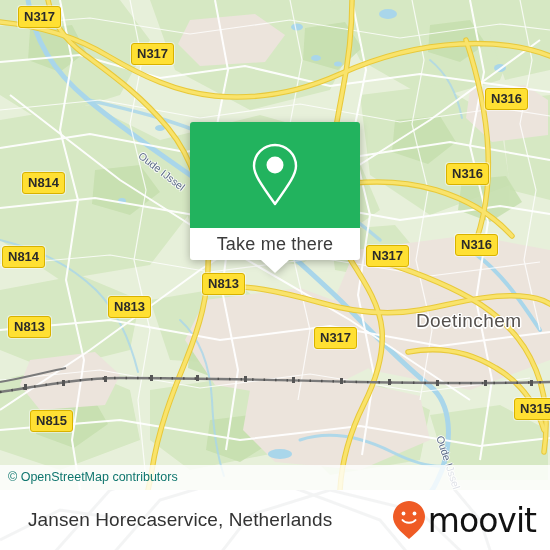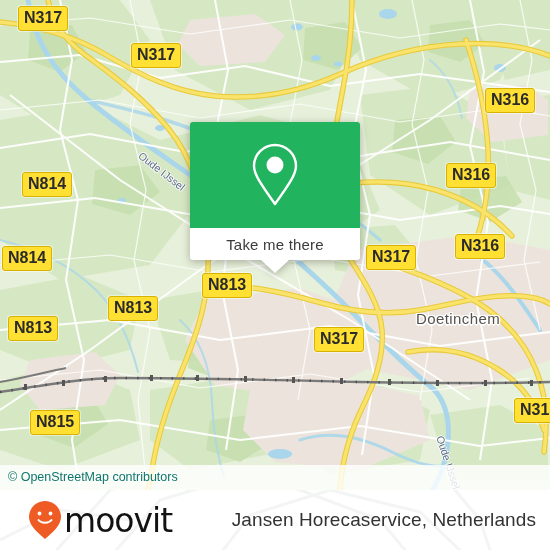--- a/index.html
+++ b/index.html
@@ -15,35 +15,35 @@
   #map svg{position:absolute;left:0;top:0;}
 
   .maplabel{
     position:absolute;
     font-family:"Liberation Sans", sans-serif;
     pointer-events:none;
     white-space:nowrap;
   }
   
   .placename{
-    font-size:15px;color:#55514e;letter-spacing:.4px;
+    font-size:19px;color:#55514e;letter-spacing:.4px;
     text-shadow:
       1.5px 0 0 rgba(255,255,255,.95),-1.5px 0 0 rgba(255,255,255,.95),
       0 1.5px 0 rgba(255,255,255,.95),0 -1.5px 0 rgba(255,255,255,.95),
       1px 1px 0 rgba(255,255,255,.95),-1px -1px 0 rgba(255,255,255,.95),
       1px -1px 0 rgba(255,255,255,.95),-1px 1px 0 rgba(255,255,255,.95);
   }
   
   .shield{
     position:absolute;
     background:#ffe033;
     border:1.5px solid #d8b200;
     border-radius:3px;
     color:#2b2b2b;
-    font-size:16px;
+    font-size:13px;
     font-weight:bold;
     line-height:1;
     padding:3px 5px 4px 5px;
     letter-spacing:0px;
     box-shadow:0 0 0 1px rgba(255,255,255,.45);
   }
   
   .waterlbl{
     position:absolute;
     font-size:10.5px;
@@ -72,21 +72,21 @@
   #card-top{
     background:#22b35e;
     height:106px;border-radius:3px 3px 0 0;
     display:flex;align-items:center;justify-content:center;
   }
   #card-bottom{
     background:#ffffff;height:32px;border-radius:0 0 3px 3px;
     display:flex;align-items:center;justify-content:center;
     position:relative;
   }
-  #card-label{font-size:15px;color:#3b3b3b;letter-spacing:.2px;}
+  #card-label{font-size:18px;color:#3b3b3b;letter-spacing:.2px;}
   #card-tail{
     position:absolute;left:50%;top:100%;transform:translateX(-50%);
     width:0;height:0;
     border-left:14px solid transparent;
     border-right:14px solid transparent;
     border-top:13px solid #ffffff;
   }
 
   
   #footer{
@@ -317,26 +317,26 @@
       <g stroke="#b9bdc2" fill="none" stroke-width="3">
         <path d="M30,560 L110,470 L210,440 L300,470"></path>
         <path d="M90,560 L160,480 L260,450"></path>
         <path d="M300,470 L380,500 L430,560"></path>
         <path d="M200,560 L250,495 L330,470 L420,492 L470,540"></path>
         <path d="M430,440 L480,500 L500,560"></path>
         <path d="M0,520 L60,490 L130,500"></path>
       </g>
     </svg>
     <div id="footer-inner">
+      <div id="footer-title">Jansen Horecaservice, Netherlands</div>
       <div id="brand">
         <svg width="34" height="40" viewBox="0 0 34 40">
           <path d="M17 1 C8.2 1 1 8.2 1 17 C1 24.6 8.4 31.8 17 39 C25.6 31.8 33 24.6 33 17 C33 8.2 25.8 1 17 1 Z" fill="#ef5b25"></path>
           <circle cx="11.5" cy="13.5" r="1.9" fill="#ffffff"></circle>
           <circle cx="22.5" cy="13.5" r="1.9" fill="#ffffff"></circle>
           <path d="M10.5 20 C13 23.6 21 23.6 23.5 20" stroke="#ffffff" stroke-width="2" fill="none" stroke-linecap="round"></path>
         </svg>
         <span id="brand-word">moovit</span>
       </div>
-      <div id="footer-title">Jansen Horecaservice, Netherlands</div>
     </div>
   </div>
 
 </div>
 
 </body></html>

